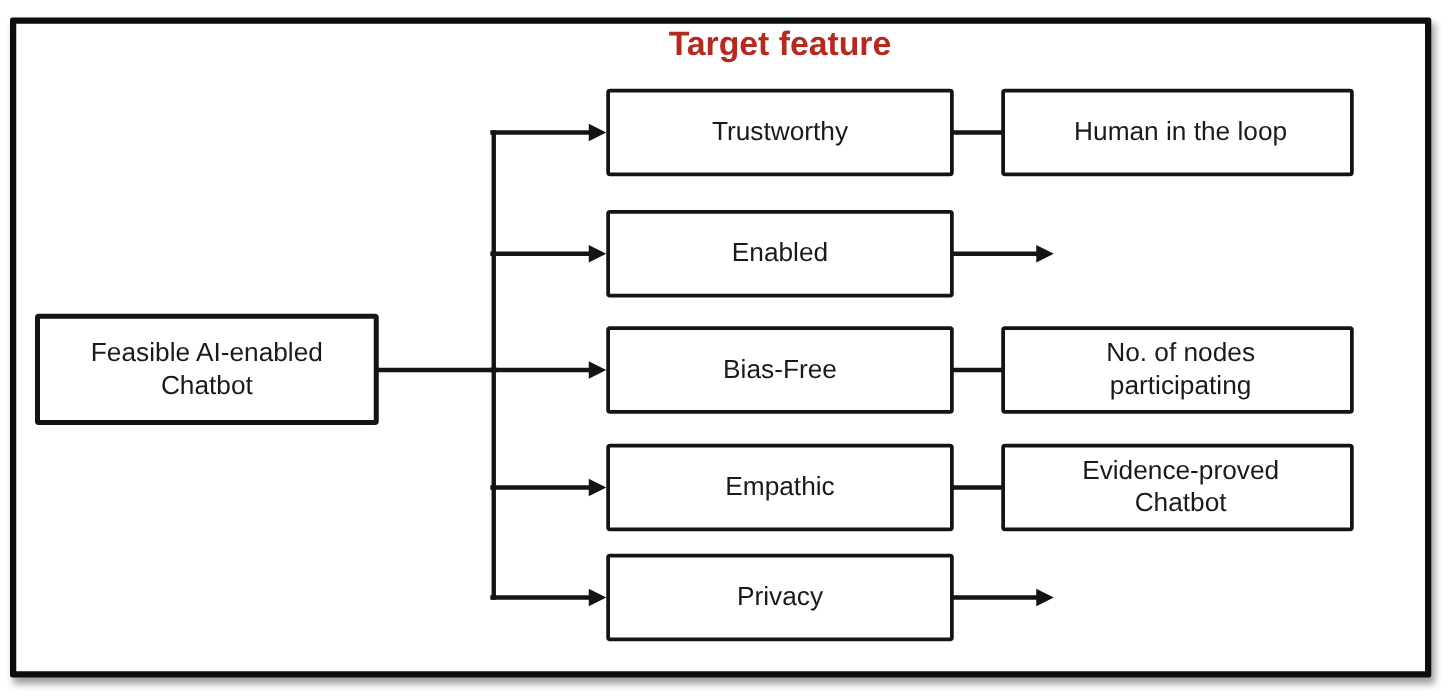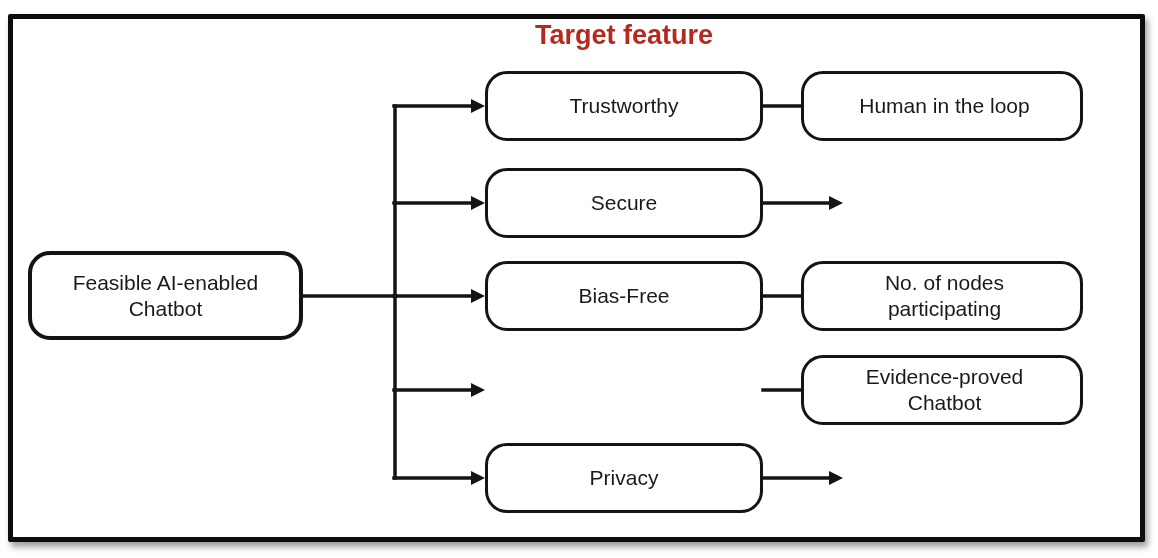--- a/index.html
+++ b/index.html
@@ -43,21 +43,21 @@
     color: var(--header-text, #B5291F);
     letter-spacing: 0px;
   }
   .hdr-feature { left: 485px; width: 278px; }
   .hdr-enabled { left: 843px; width: 282px; }
   .node {
     position: absolute;
     box-sizing: border-box;
     background: var(--box-fill, #ffffff);
     border: 3.5px solid var(--box-border, #141414);
-    border-radius: 22px;
+    border-radius: 3px;
     display: flex;
     align-items: center;
     justify-content: center;
     text-align: center;
     white-space: pre-line;
     font-size: 21px;
     line-height: 1.22;
     color: var(--label-text, #1a1a1a);
     padding: 2px 8px;
   }
@@ -134,22 +134,23 @@
       </g>
     </g>
   </svg>
 
   <div class="hdr hdr-feature">Target feature</div>
 
   <div class="node root">Feasible AI-enabled
 Chatbot</div>
 
   <div class="node col-feature row-0">Trustworthy</div>
-  <div class="node col-feature row-1">Secure</div>
+  <div class="node col-feature row-1">Enabled</div>
   <div class="node col-feature row-2">Bias-Free</div>
+  <div class="node col-feature row-3">Empathic</div>
   <div class="node col-feature row-4">Privacy</div>
 
   <div class="node col-enabler row-0">Human in the loop</div>
   <div class="node col-enabler row-2">No. of nodes
 participating</div>
   <div class="node col-enabler row-3">Evidence-proved
 Chatbot</div>
 
 </div>
 

